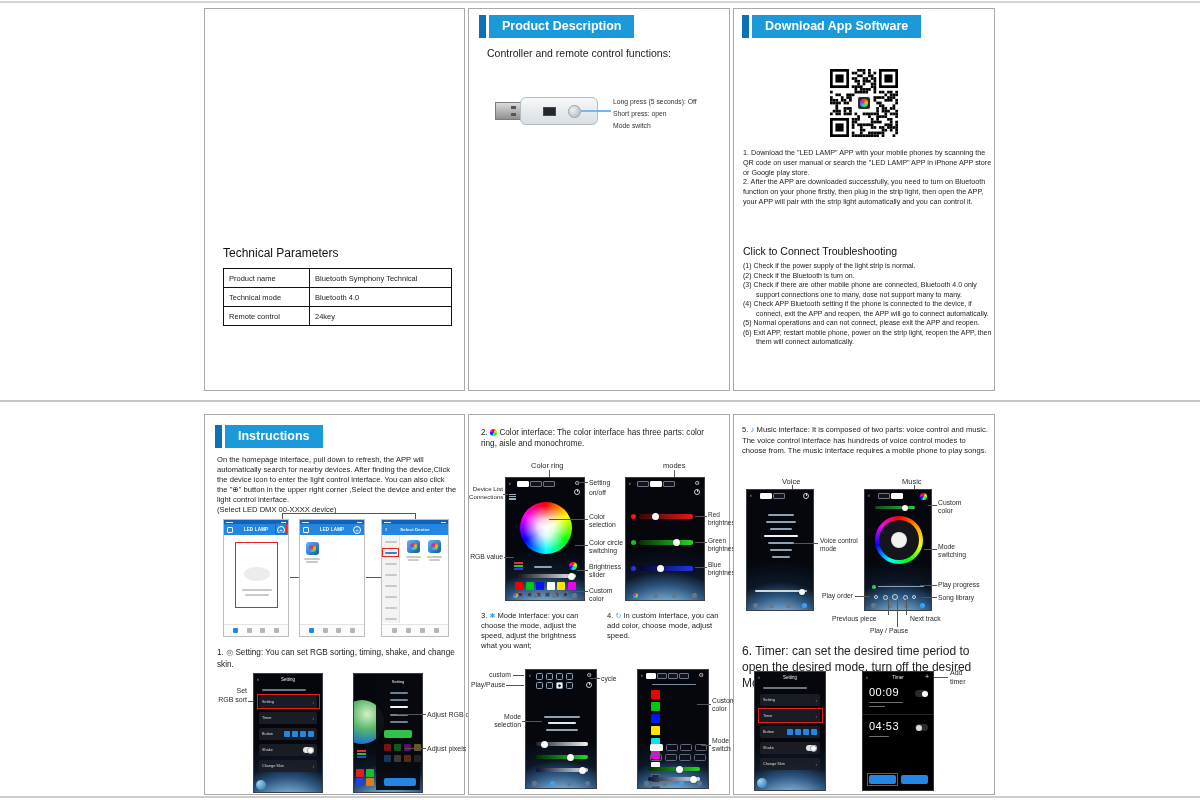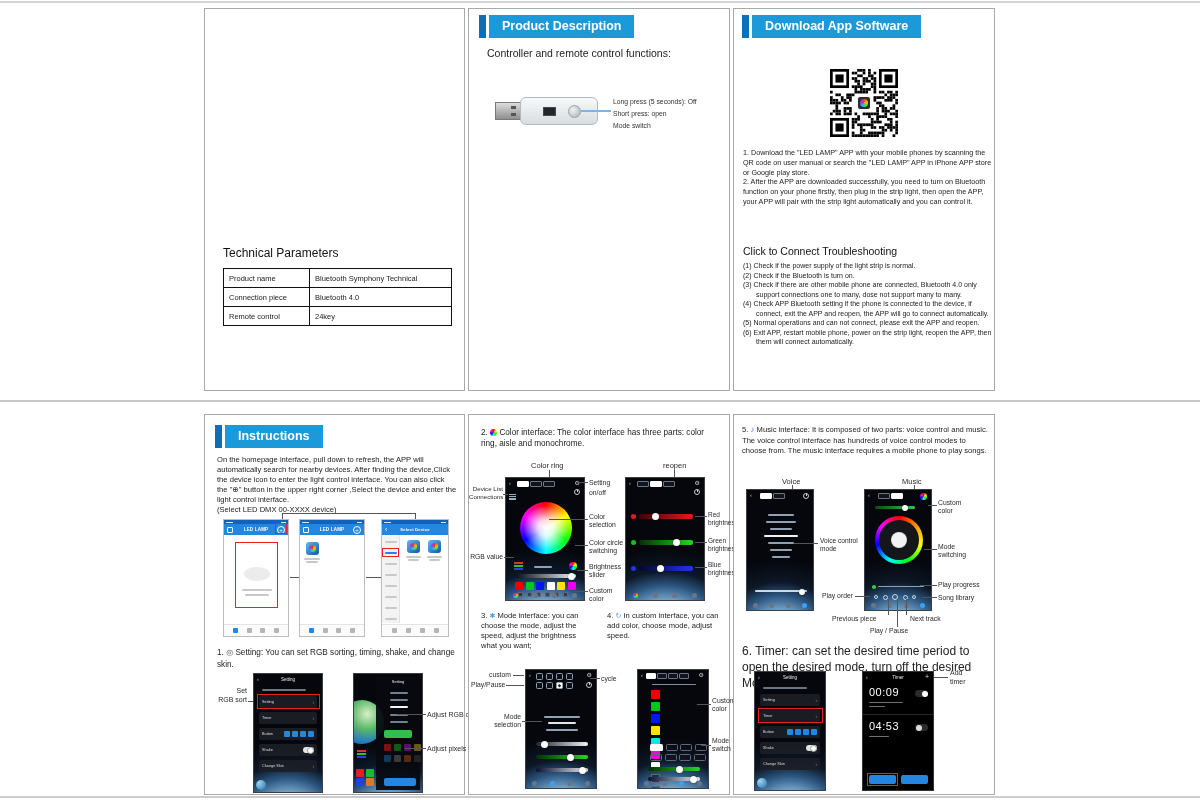--- a/index.html
+++ b/index.html
@@ -112,21 +112,21 @@
 
   <section class="panel" style="left:204px;top:8px;width:261px;height:383px">
     <div class="t" style="left:18px;top:237px;font-size:12px;color:#111">Technical Parameters</div>
     <table id="ptable" style="left:18px;top:259px">
       <tbody>
           <tr>
             <td class="c1">Product name</td>
             <td>Bluetooth Symphony Technical</td>
           </tr>
       <tr>
-            <td class="c1">Connection piece</td>
+            <td class="c1">Technical mode</td>
             <td>Bluetooth 4.0</td>
           </tr>
       <tr>
             <td class="c1">Remote control</td>
             <td>24key</td>
           </tr>
     </tbody>
       </table>
   </section>
 
@@ -561,21 +561,21 @@
   </section>
 
   <section class="panel" style="left:468px;top:414px;width:262px;height:381px">
     <div class="t" style="left:12px;top:12px;width:240px;font-size:8.2px;line-height:1.35">
       <span>2.</span>
       <span class="icw"></span>
       <span>Color interface: The color interface has three parts: color ring, aisle and monochrome.</span>
     </div>
     <div class="figlbl" style="left:62px;top:46px">Color ring</div>
     <div class="vln" style="left:80px;top:55px;height:7px"></div>
-    <div class="figlbl" style="left:194px;top:46px">reopen</div>
+    <div class="figlbl" style="left:194px;top:46px">modes</div>
     <div class="vln" style="left:205px;top:55px;height:7px"></div>
 
     <div class="dphone" style="left:36px;top:62px;width:80px;height:124px">
       <span class="dp-back">‹</span>
       <div class="seg" style="left:11px;top:3px">
           <i class="on"></i>
           <i></i>
           <i></i>
         </div>
       <span class="gearg" style="right:4px;top:2px">⚙</span>

